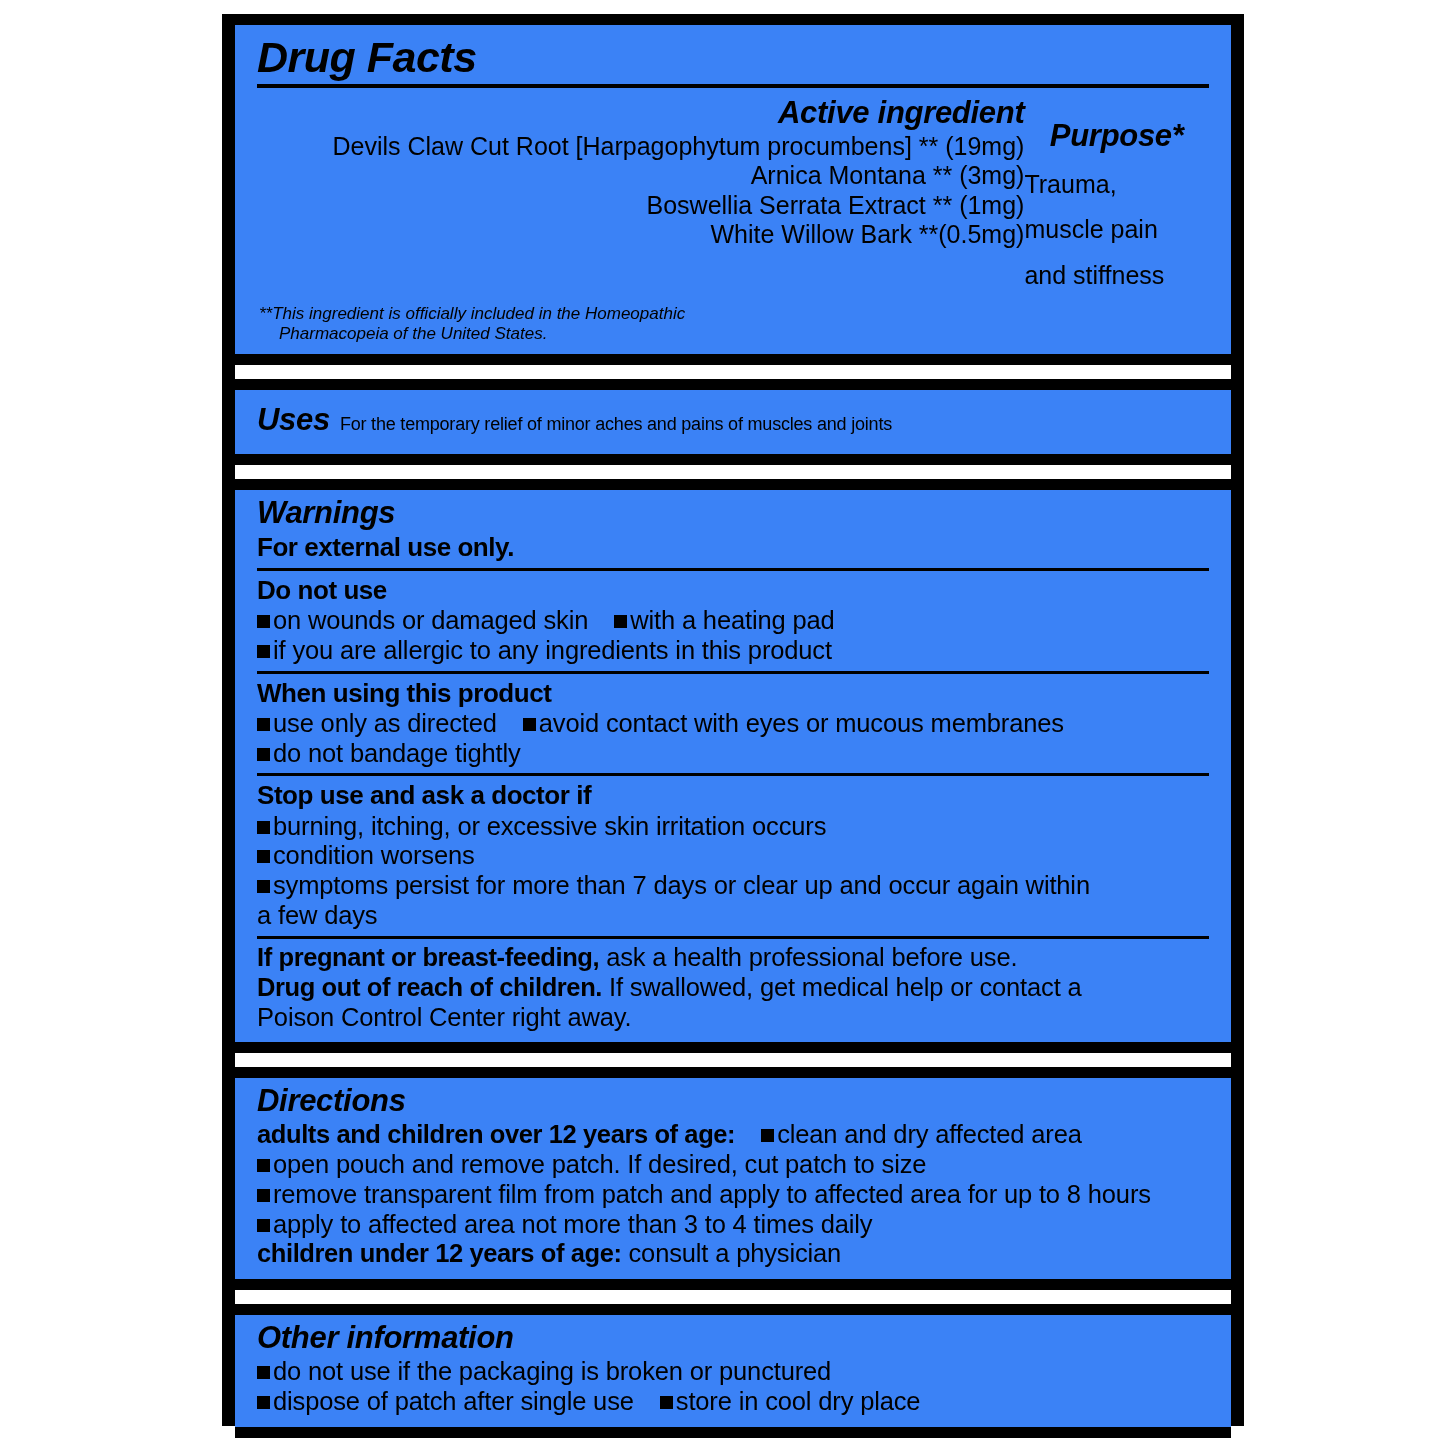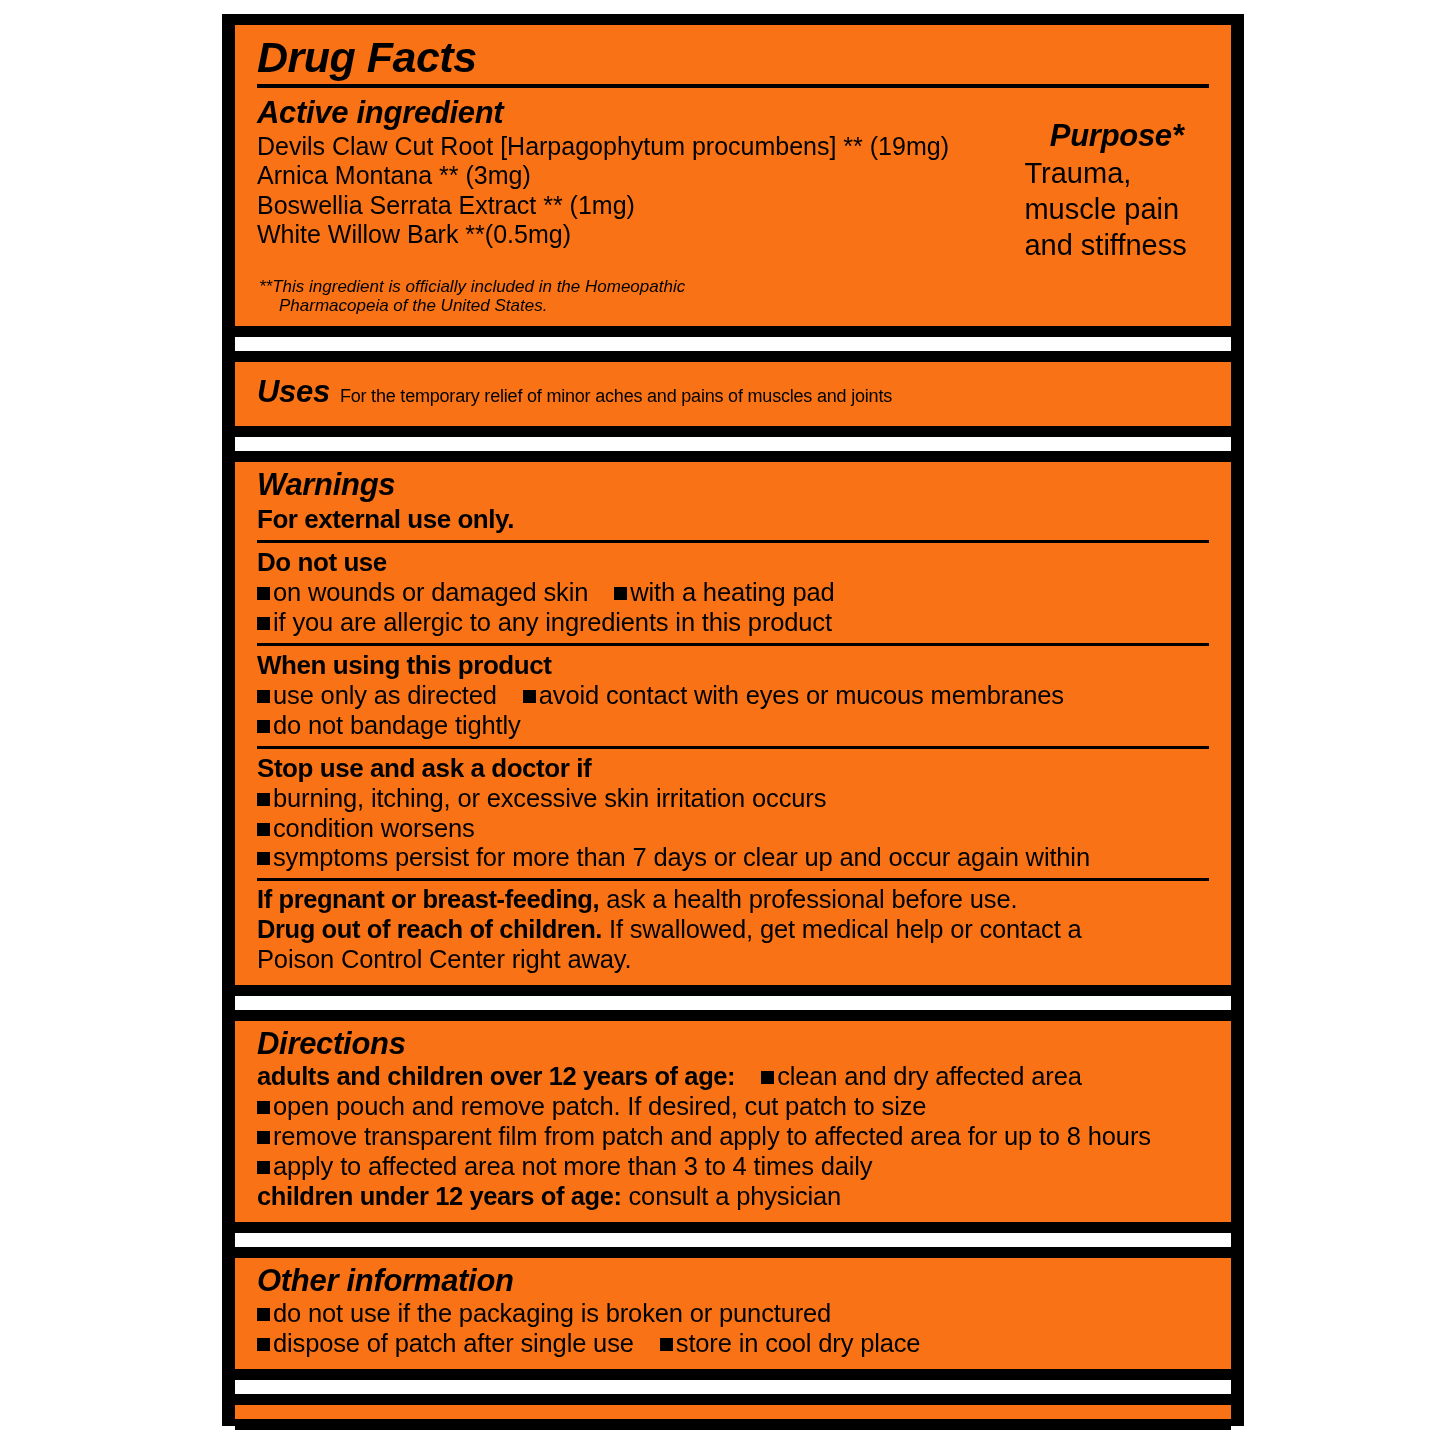--- a/index.html
+++ b/index.html
@@ -33,21 +33,21 @@
     position: absolute;
     left: 0; top: 0; right: 0; bottom: 0;
     padding: 0;
     box-sizing: border-box;
   }
 
   
   .panel {
     border-top: 11px solid #000;
     border-bottom: 11px solid #000;
-    background: #f97316;
+    background: #3b82f6;
     box-sizing: border-box;
     padding: 4px 22px 10px 22px;
   }
   .panel.first {
     border-top: 11px solid #000;
   }
   .gap {
     height: 14px;
     background: #fff;
   }
@@ -91,42 +91,42 @@
     font-weight: bold;
     letter-spacing: -0.4px;
   }
 
   
   .ai-row {
     display: flex;
     align-items: flex-start;
     justify-content: space-between;
   }
-  .ai-left { width: 790px; }
+  .ai-left { width: 790px; text-align: right; }
   .ai-right { width: 190px; text-align: left; }
   .ai-right .sec-head { text-align: center; margin-top: 25px; }
   .ing-line {
     font-size: 25px;
     line-height: 1.18;
     white-space: nowrap;
   }
   .footnote {
     font-style: italic;
     font-size: 17px;
     line-height: 1.16;
     margin-top: 14px;
     padding-left: 2px;
     text-indent: 0;
   }
   .footnote .cont { display: block; padding-left: 20px; }
 
   .purpose-txt {
-    font-size: 29px;
+    font-size: 25px;
     line-height: 1.18;
-    margin-top: 2px;
+    margin-top: 16px;
   }
   .bline {
     font-size: 25.5px;
     line-height: 1.17;
     letter-spacing: -0.15px;
   }
   .bsq {
     display: inline-block;
     width: 13px;
     height: 13px;
@@ -221,20 +221,21 @@
       <div class="warn-head">Stop use and ask a doctor if</div>
       <div class="bline">
         <span class="bsq"></span><span>burning, itching, or excessive skin irritation occurs</span>
       </div>
       <div class="bline">
         <span class="bsq"></span><span>condition worsens</span>
       </div>
       <div class="bline">
         <span class="bsq"></span><span>symptoms persist for more than 7 days or clear up and occur again within</span>
       </div>
+      <div class="bline cont-line">a few days</div>
       <div class="rule-hair"></div>
 
       <div class="bline">
         <span class="bold-lead">If pregnant or breast-feeding,</span><span> ask a health professional before use.</span>
       </div>
       <div class="bline">
         <span class="bold-lead">Drug out of reach of children.</span><span> If swallowed, get medical help or contact a</span>
       </div>
       <div class="bline">Poison Control Center right away.</div>
     </div>

